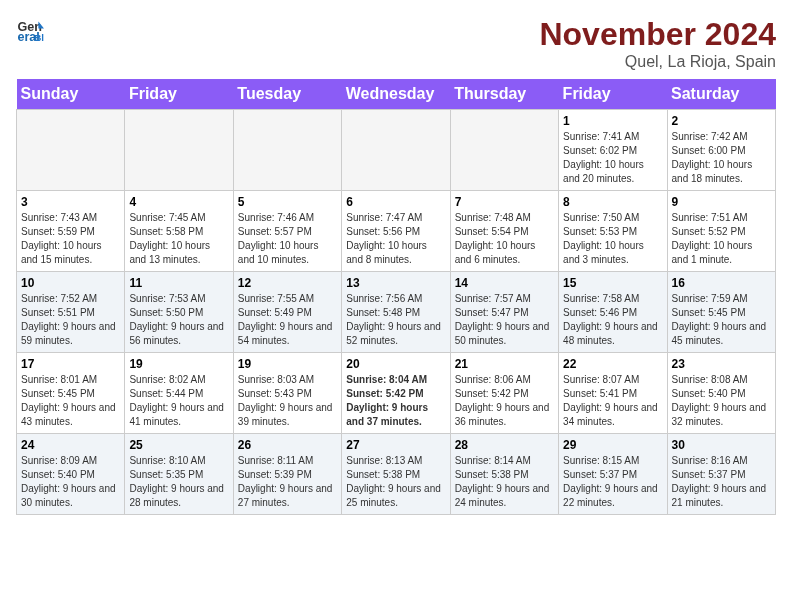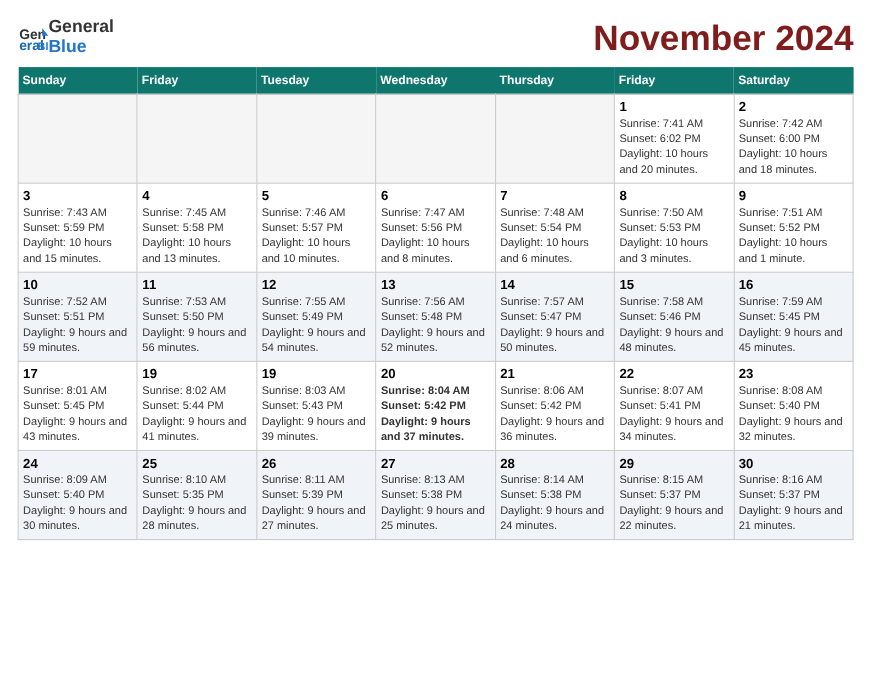--- a/index.html
+++ b/index.html
@@ -12,21 +12,21 @@
     }
     .header {
       display: flex;
       justify-content: space-between;
       align-items: flex-start;
       margin-bottom: 8px;
     }
     .logo {
       display: flex;
       align-items: center;
-      gap: 0;
+      gap: 20px;
     }
     .logo-icon {
       width: 28px;
       height: 28px;
     }
     .title-block {
       text-align: right;
     }
     .month-title {
       font-size: 32px;
@@ -36,25 +36,25 @@
     .location {
       font-size: 16px;
       color: #555;
     }
     table {
       width: 100%;
       border-collapse: collapse;
       font-size: 11px;
     }
     th {
-      background-color: #0f766e;
+      background-color: #8b5cf6;
       color: #fff;
       text-align: left;
       padding: 6px 4px;
-      font-size: 11px;
+      font-size: 16px;
       font-weight: bold;
     }
     td {
       border: 1px solid #ccc;
       vertical-align: top;
       padding: 4px;
       width: calc(100% / 7);
       height: 80px;
       background: #fff;
     }
@@ -82,27 +82,24 @@
 <body>
 
 <div class="header">
   <div class="logo">
     <svg class="logo-icon" viewBox="0 0 40 40">
       <text x="2" y="22" font-size="18" font-weight="bold" fill="#333">Gen</text>
       <text x="2" y="36" font-size="18" font-weight="bold" fill="#1a6ab0">eral</text>
       <polygon points="32,8 40,18 32,18" fill="#2176c7"></polygon>
       <text x="26" y="36" font-size="14" font-weight="bold" fill="#2176c7">Blue</text>
     </svg>
-    <div>
-      <div style="font-size:16px;font-weight:bold;color:#333;line-height:1.1;">General</div>
-      <div style="font-size:16px;font-weight:bold;color:#2176c7;line-height:1.1;">Blue</div>
-    </div>
   </div>
   <div class="title-block">
     <div class="month-title">November 2024</div>
+    <div class="location">Quel, La Rioja, Spain</div>
   </div>
 </div>
 
 <table>
   <thead>
     <tr id="header-row">
     <th>Sunday</th>
         <th>Friday</th>
         <th>Tuesday</th>
         <th>Wednesday</th>

